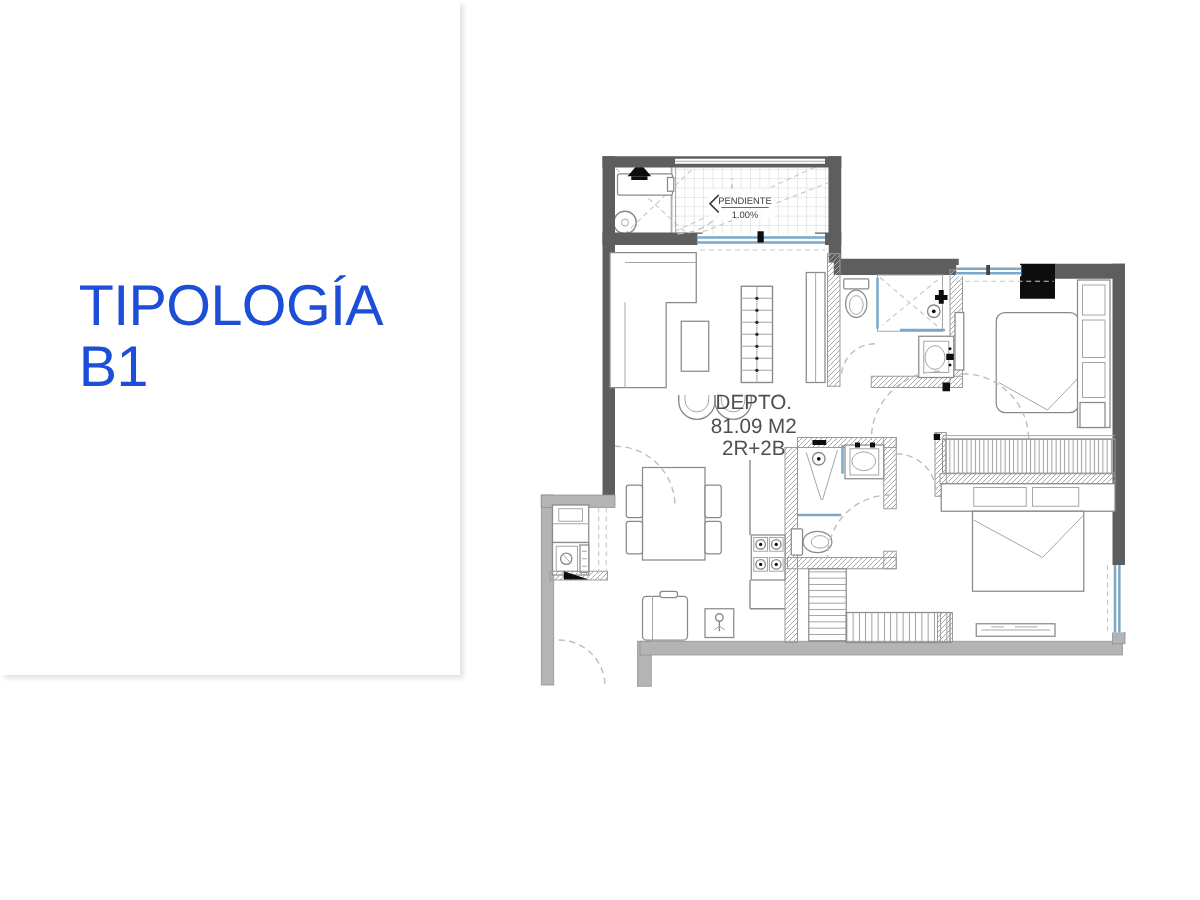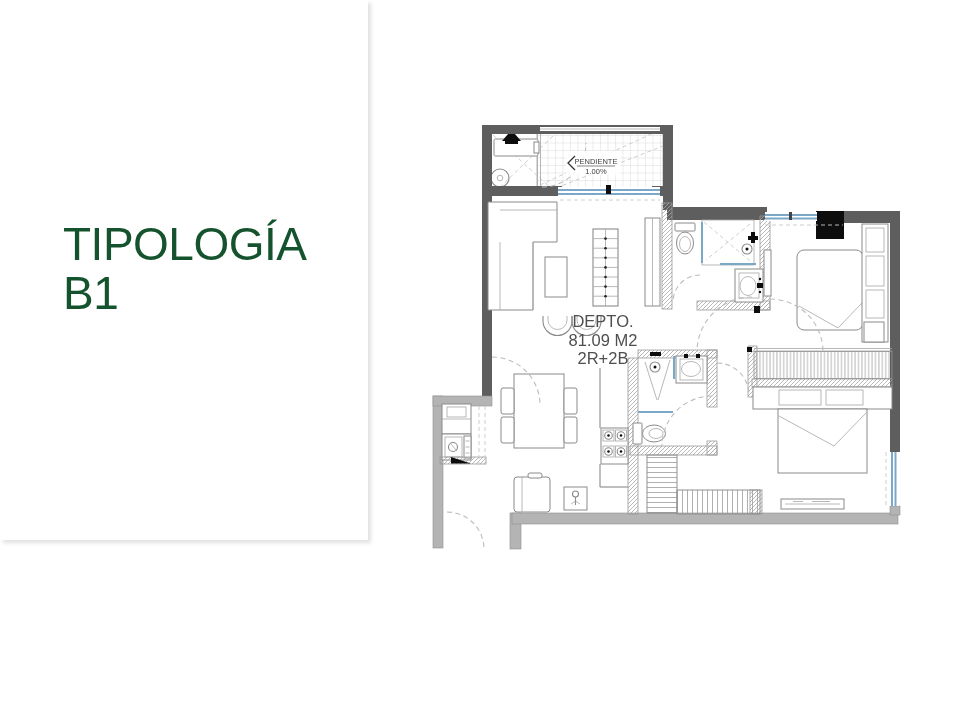--- a/index.html
+++ b/index.html
@@ -1,21 +1,21 @@
 <!DOCTYPE html>
 <html><head>
 <meta charset="utf-8">
 <style>
   html,body{margin:0;padding:0;background:#ffffff;}
   .stage{position:relative;width:960px;height:720px;background:#ffffff;overflow:hidden;
          font-family:"Liberation Sans", sans-serif;}
   .panel{position:absolute;left:0;top:0;width:368px;height:540px;background:#ffffff;
          box-shadow:3px 3px 4px rgba(0,0,0,0.12);}
   .title{position:absolute;left:63px;top:220px;font-size:46px;line-height:49px;
-         letter-spacing:-0.5px;color:#14532d;font-weight:400;}
+         letter-spacing:-0.5px;color:#1d4ed8;font-weight:400;}
   .title span{display:block;}
   svg{position:absolute;left:0;top:0;}
   .fx{fill:#ffffff;stroke:#8a8a8a;stroke-width:1;}
   .ln{stroke:#8a8a8a;stroke-width:1.1;fill:none;}
   .lnt{stroke:#a6a6a6;stroke-width:0.8;fill:none;}
   .dash{stroke:#bcbcbc;stroke-width:1.1;fill:none;stroke-dasharray:5 3.5;}
   .dashf{stroke:#c8c8c8;stroke-width:0.9;fill:none;stroke-dasharray:4 3;}
   .blue{stroke:#7ba7c9;stroke-width:2;fill:none;}
   .wd{fill:#5e5e5e;}
   .wl{fill:#b4b4b4;stroke:#8f8f8f;stroke-width:0.6;}

